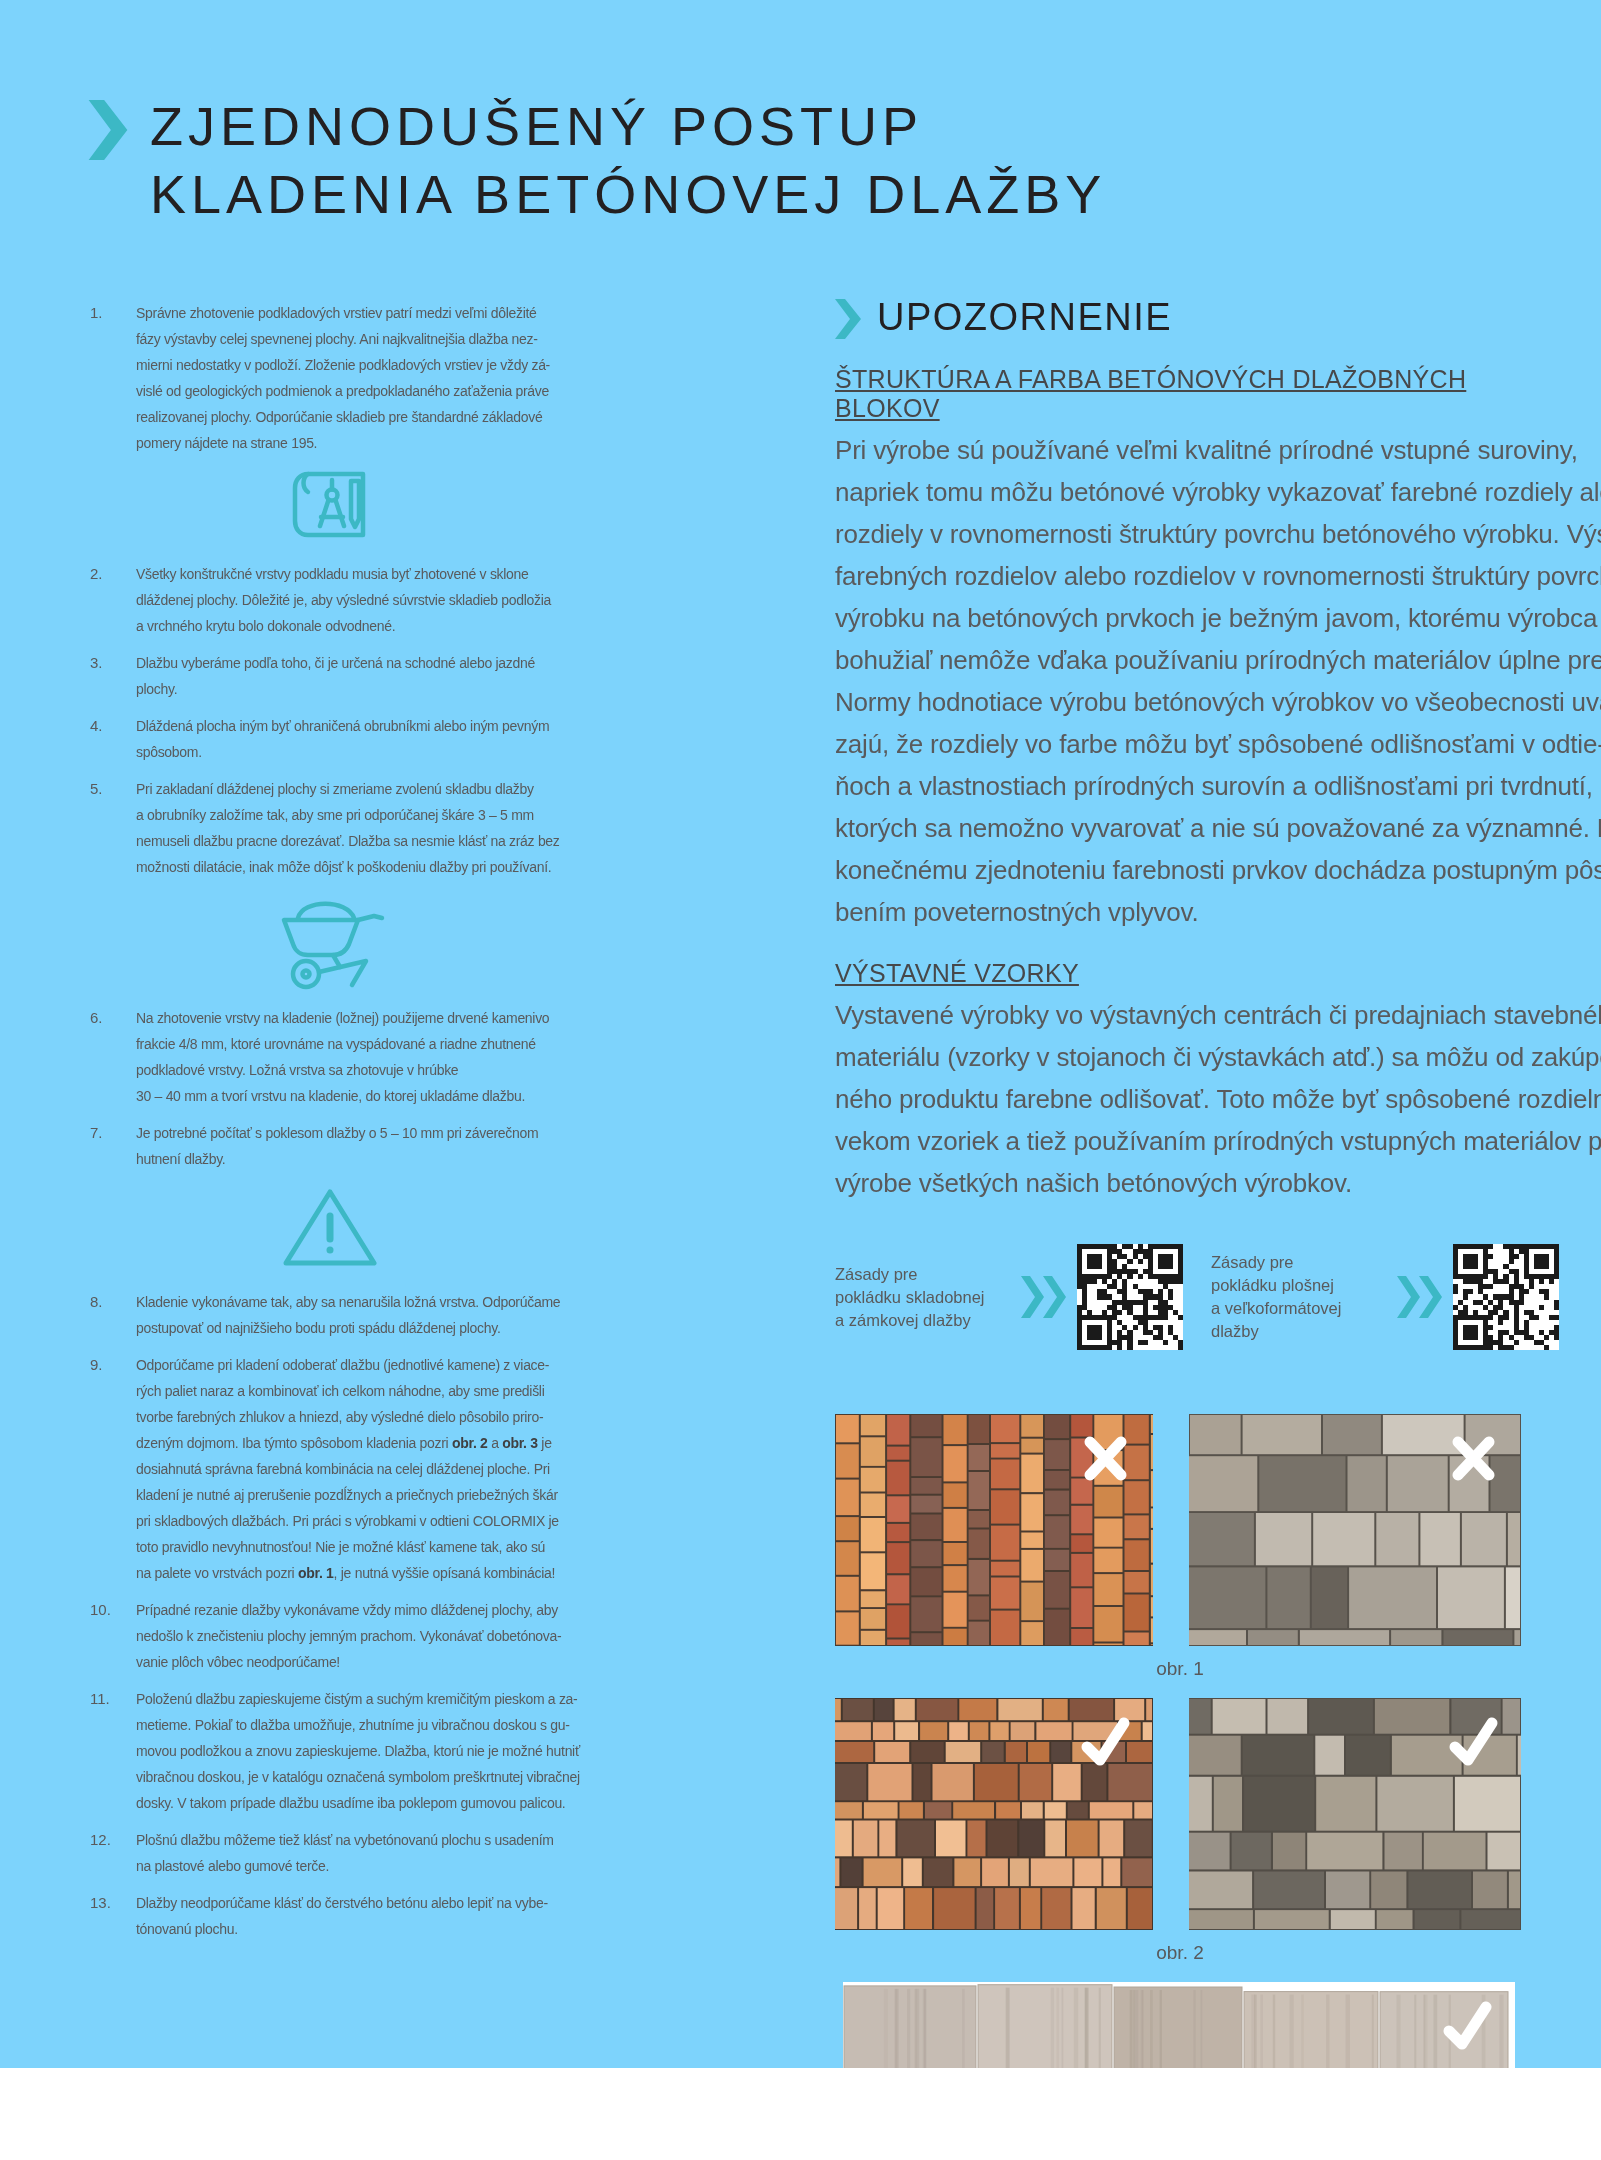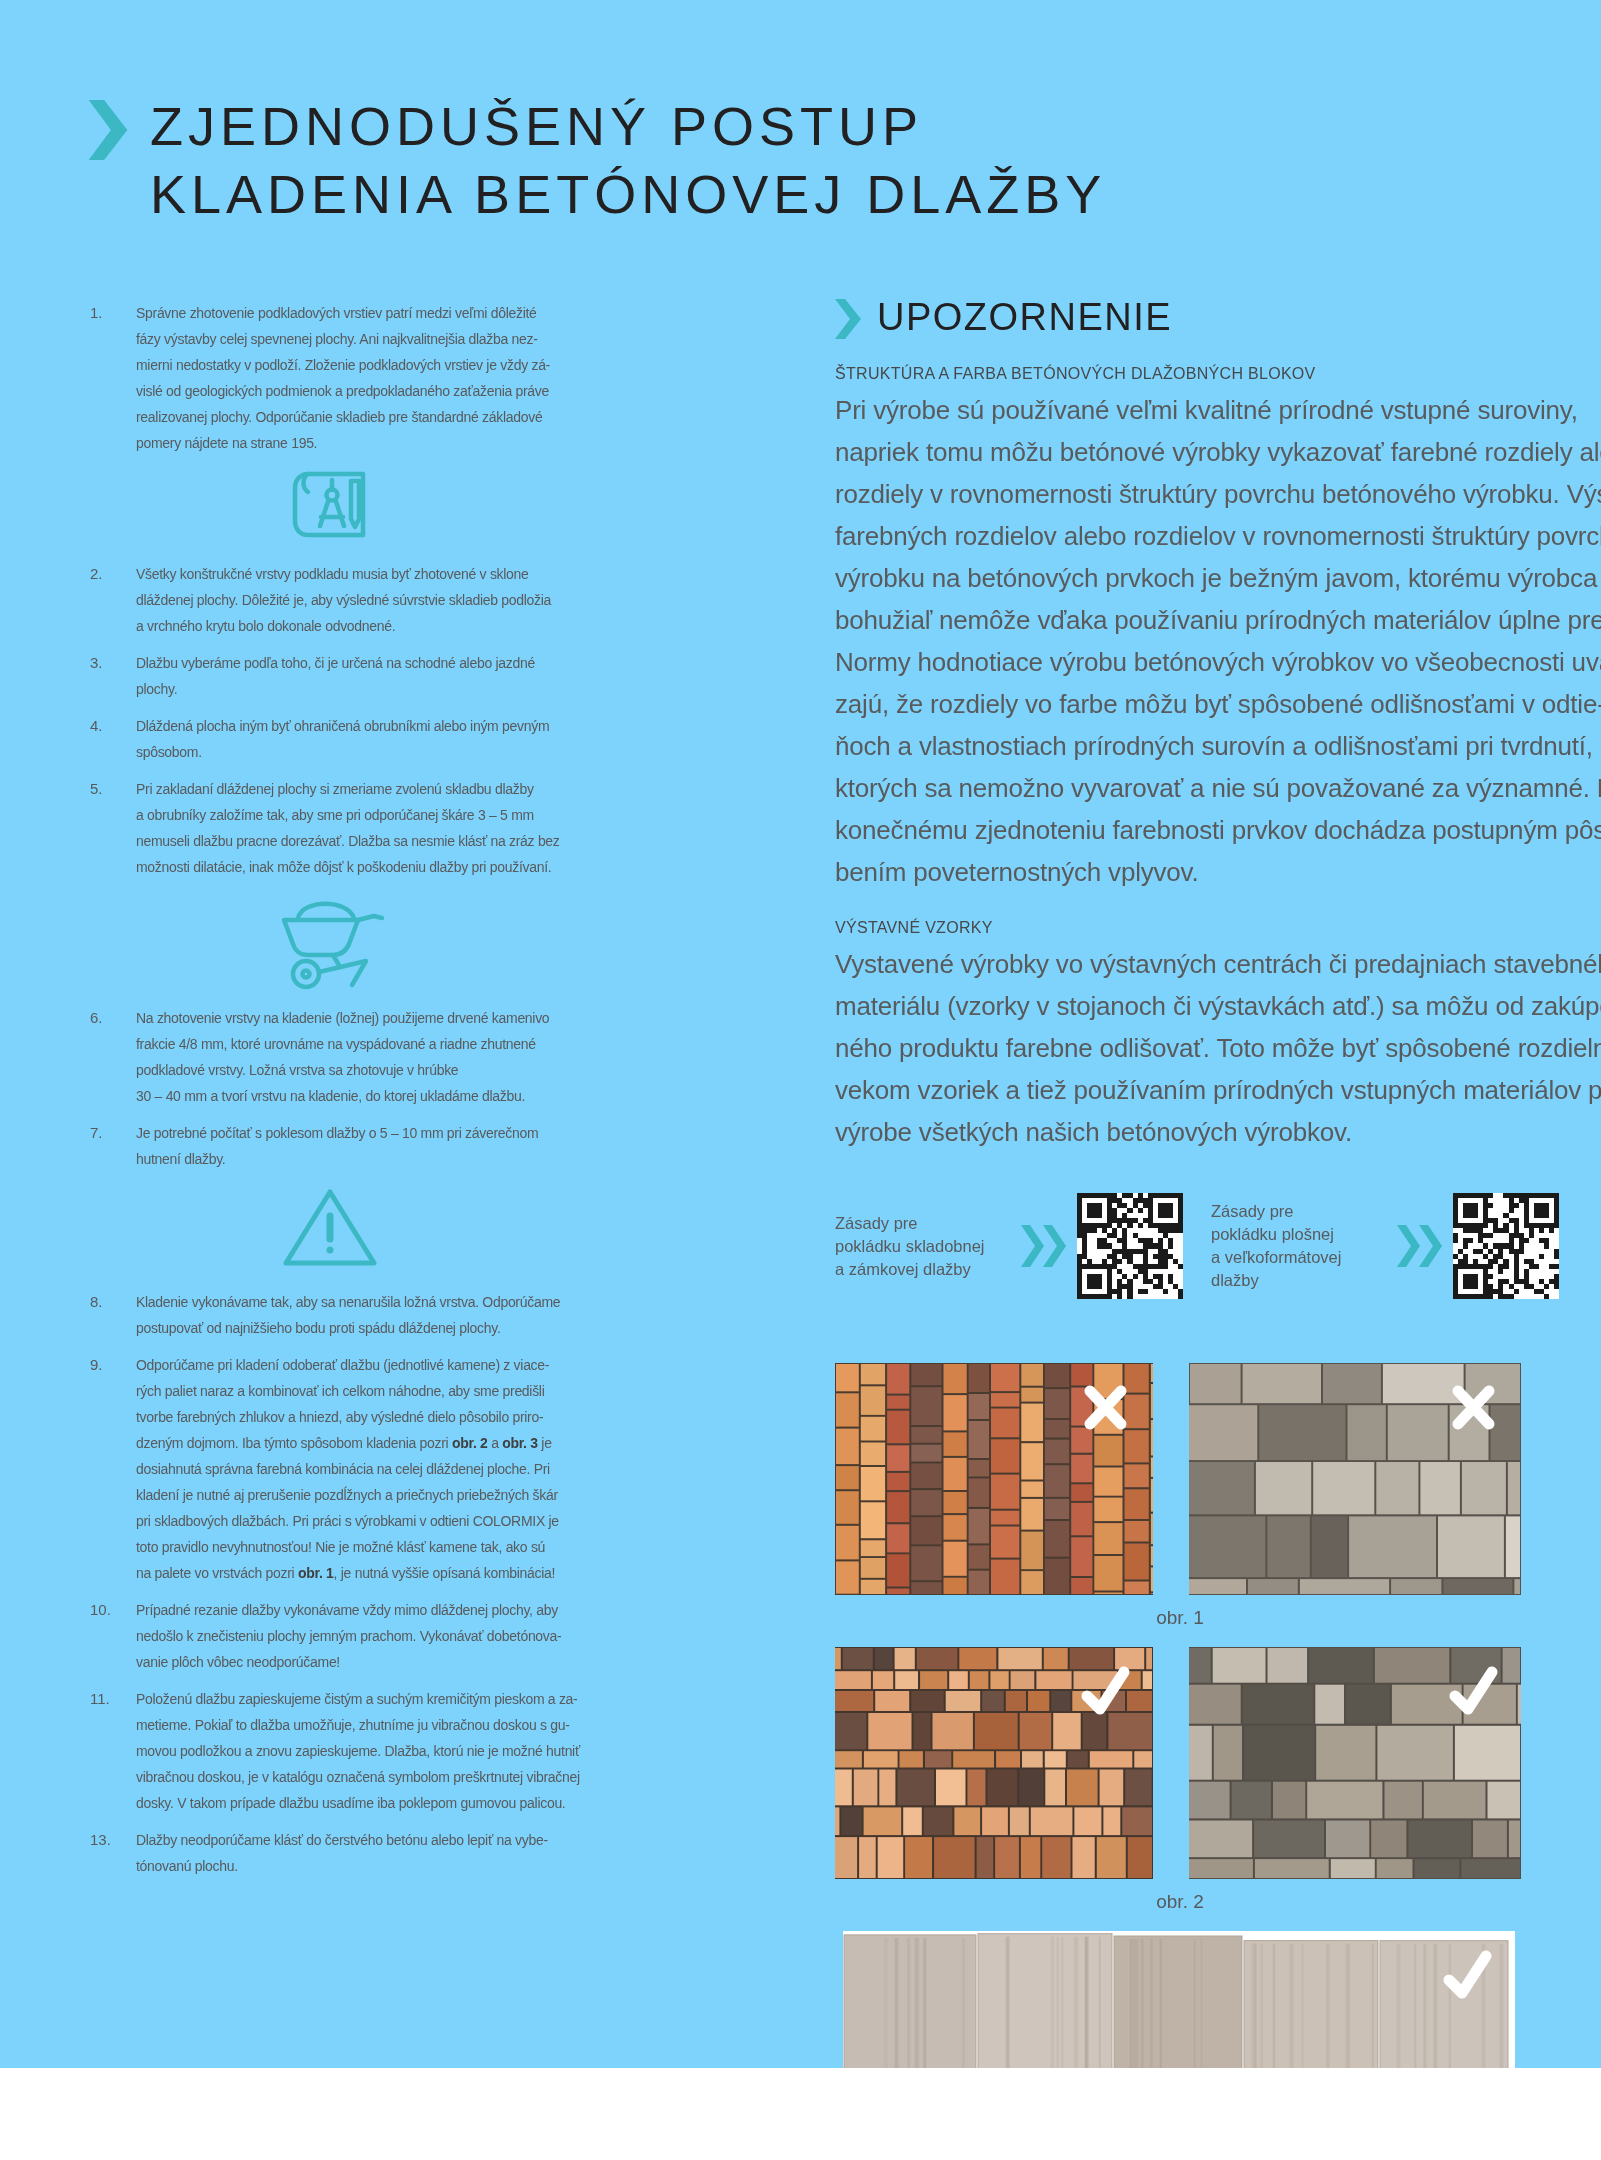--- a/index.html
+++ b/index.html
@@ -15,21 +15,21 @@
   .item-row{display:flex;margin-bottom:11px;}
   .item-num{flex:0 0 46px;font-size:15px;line-height:26px;color:#595a5c;}
   .item-text{font-size:14px;line-height:26px;letter-spacing:-0.3px;white-space:pre;}
   .item-text b{color:#3f4042;}
   .icon-row{width:480px;display:flex;justify-content:center;margin:6px 0 14px 0;}
   
   .right-col{position:absolute;left:835px;top:296px;width:690px;}
   .notice-head{display:flex;align-items:flex-end;}
   .chev-small{width:26px;height:40px;flex:0 0 auto;}
   .notice-head h2{margin:0 0 0 16px;font-size:38px;font-weight:400;letter-spacing:1.5px;color:#232021;}
-  .subhead{margin:26px 0 6px 0;font-size:16px;font-weight:400;letter-spacing:0.3px;color:#47484a;}
+  .subhead{margin:26px 0 6px 0;font-size:25px;font-weight:400;letter-spacing:0.3px;color:#47484a;text-decoration:underline;}
   .body-text{margin:0;font-size:26px;line-height:42px;letter-spacing:-0.2px;white-space:pre;color:#595a5c;}
   
   .qr-row{display:flex;margin-top:40px;}
   .qr-group{display:flex;align-items:center;}
   .qr-group + .qr-group{margin-left:28px;}
   .qr-label{width:176px;font-size:16.5px;line-height:23px;white-space:pre-line;color:#595a5c;}
   .chev-double{width:46px;height:46px;margin:0 10px;flex:0 0 auto;}
   .qr-box{width:106px;height:106px;flex:0 0 auto;}
   .qr-box svg{display:block;width:106px;height:106px;}
   
@@ -158,20 +158,25 @@
 nedošlo k znečisteniu plochy jemným prachom. Vykonávať dobetónova-
 vanie plôch vôbec neodporúčame!</div>
       </div>
       <div class="item-row">
         <span class="item-num">11.</span>
         <div class="item-text">Položenú dlažbu zapieskujeme čistým a suchým kremičitým pieskom a za-
 metieme. Pokiaľ to dlažba umožňuje, zhutníme ju vibračnou doskou s gu-
 movou podložkou a znovu zapieskujeme. Dlažba, ktorú nie je možné hutniť
 vibračnou doskou, je v katalógu označená symbolom preškrtnutej vibračnej
 dosky. V takom prípade dlažbu usadíme iba poklepom gumovou palicou.</div>
+      </div>
+      <div class="item-row">
+        <span class="item-num">12.</span>
+        <div class="item-text">Plošnú dlažbu môžeme tiež klásť na vybetónovanú plochu s usadením
+na plastové alebo gumové terče.</div>
       </div>
       <div class="item-row">
         <span class="item-num">13.</span>
         <div class="item-text">Dlažby neodporúčame klásť do čerstvého betónu alebo lepiť na vybe-
 tónovanú plochu.</div>
       </div>
     </section>
 
   <aside class="right-col">
     <div class="notice-head">

